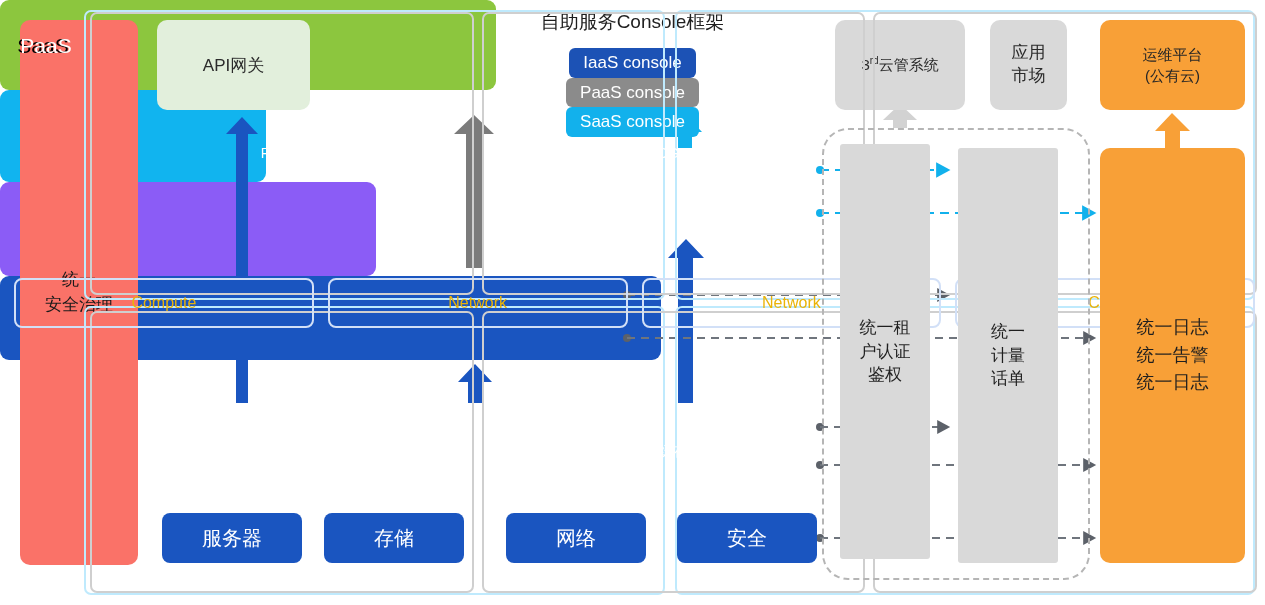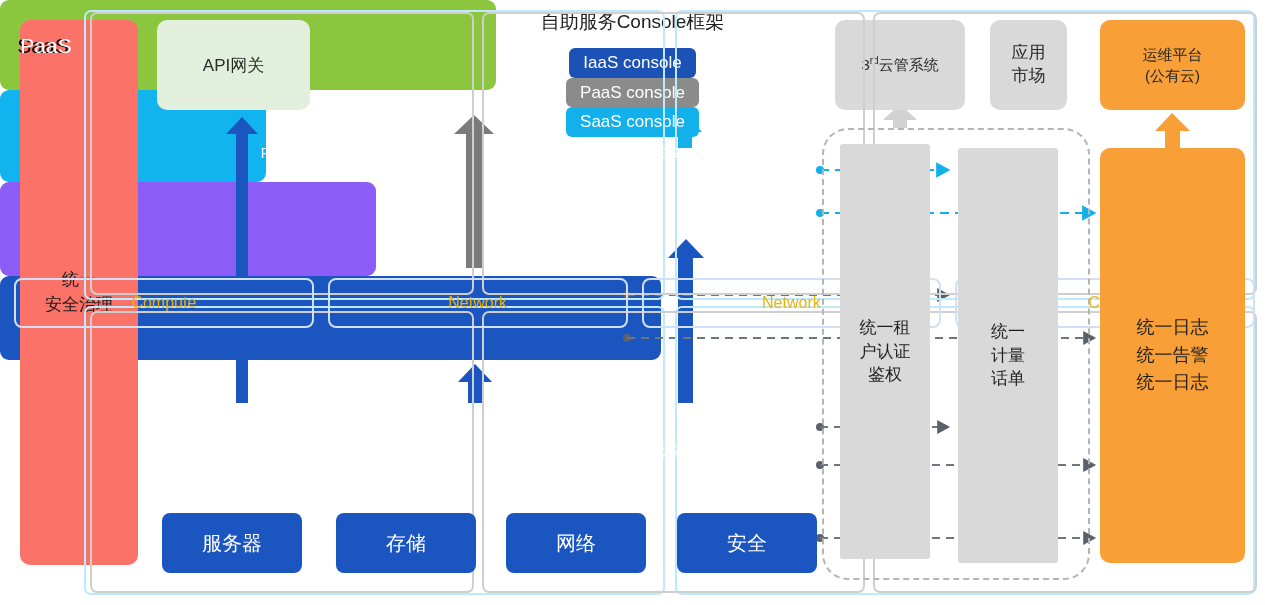--- a/index.html
+++ b/index.html
@@ -114,25 +114,25 @@
   }
   .infra-label{color:#ffffff;font-size:19px;white-space:nowrap;}
   .pill-blue{
     border:2px solid #d2e0f7;border-radius:8px;color:#eab308;font-size:16px;
     padding:14px 16px;display:flex;align-items:center;justify-content:center;white-space:nowrap;
     flex:1;
   }
 
   
   .bottom-box{
-    top:513px;height:60px;width:140px;
+    top:513px;height:50px;width:140px;
     background:#1a55c0;border-radius:8px;color:#ffffff;font-size:20px;
   }
   .bb0{left:162px;}
-  .bb1{left:336px;text-align:right;}
+  .bb1{left:324px;text-align:right;}
   .bb2{left:506px;}
   .bb3{left:677px;}
 
   
   .dashed-wrap{
     left:822px;top:128px;width:268px;height:452px;
     border:2px dashed #b5b5b5;border-radius:26px;background:transparent;
   }
   .grey-col{
     background:#d9d9d9;border-radius:3px;color:#1f1f1f;font-size:17px;line-height:1.4;

